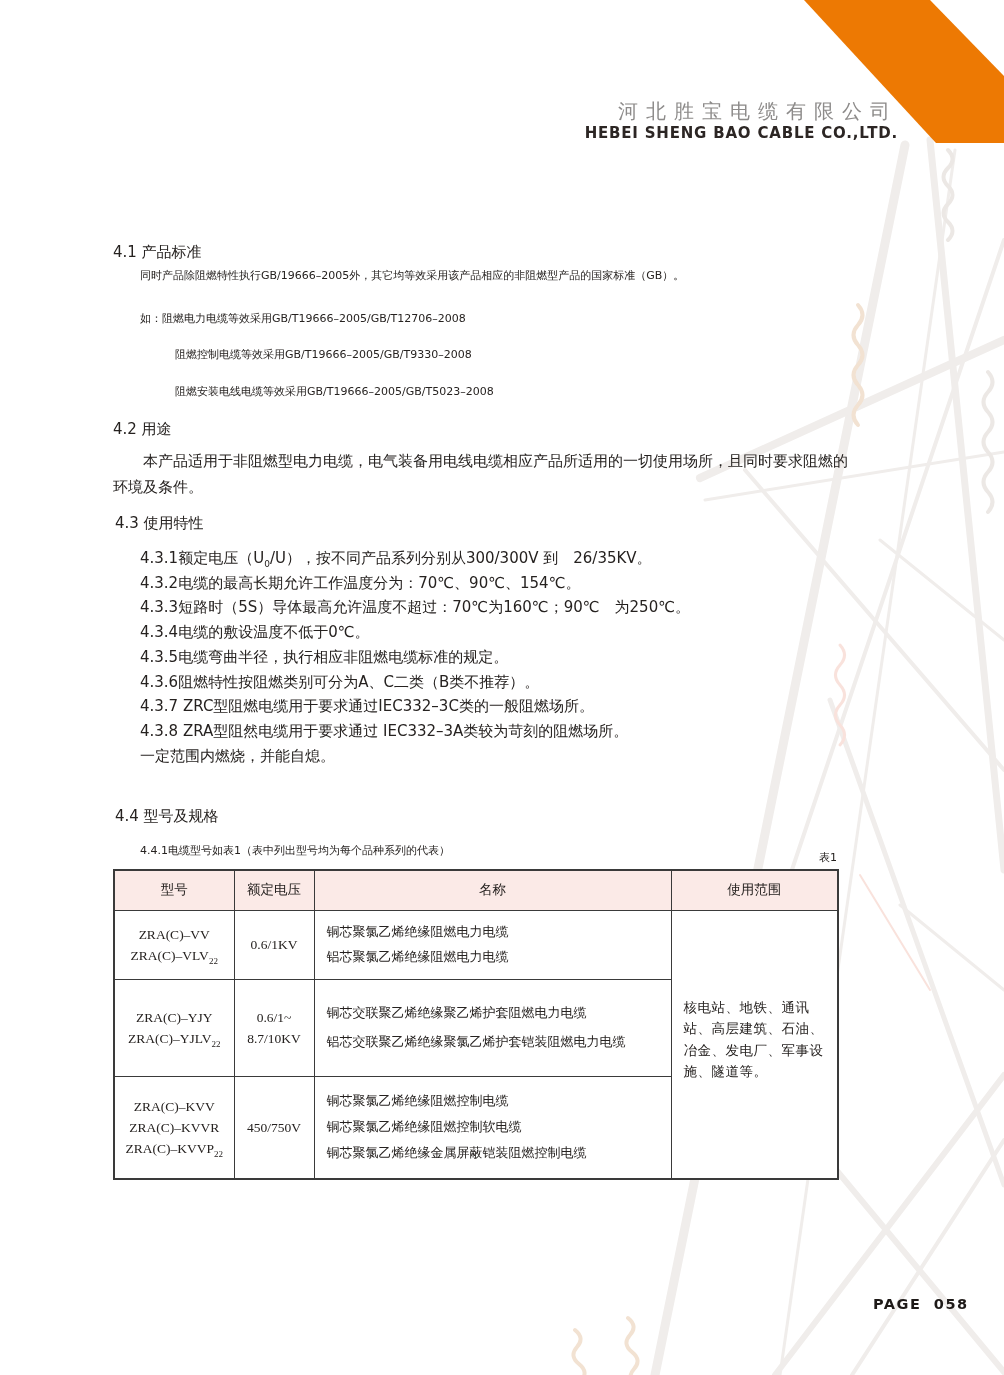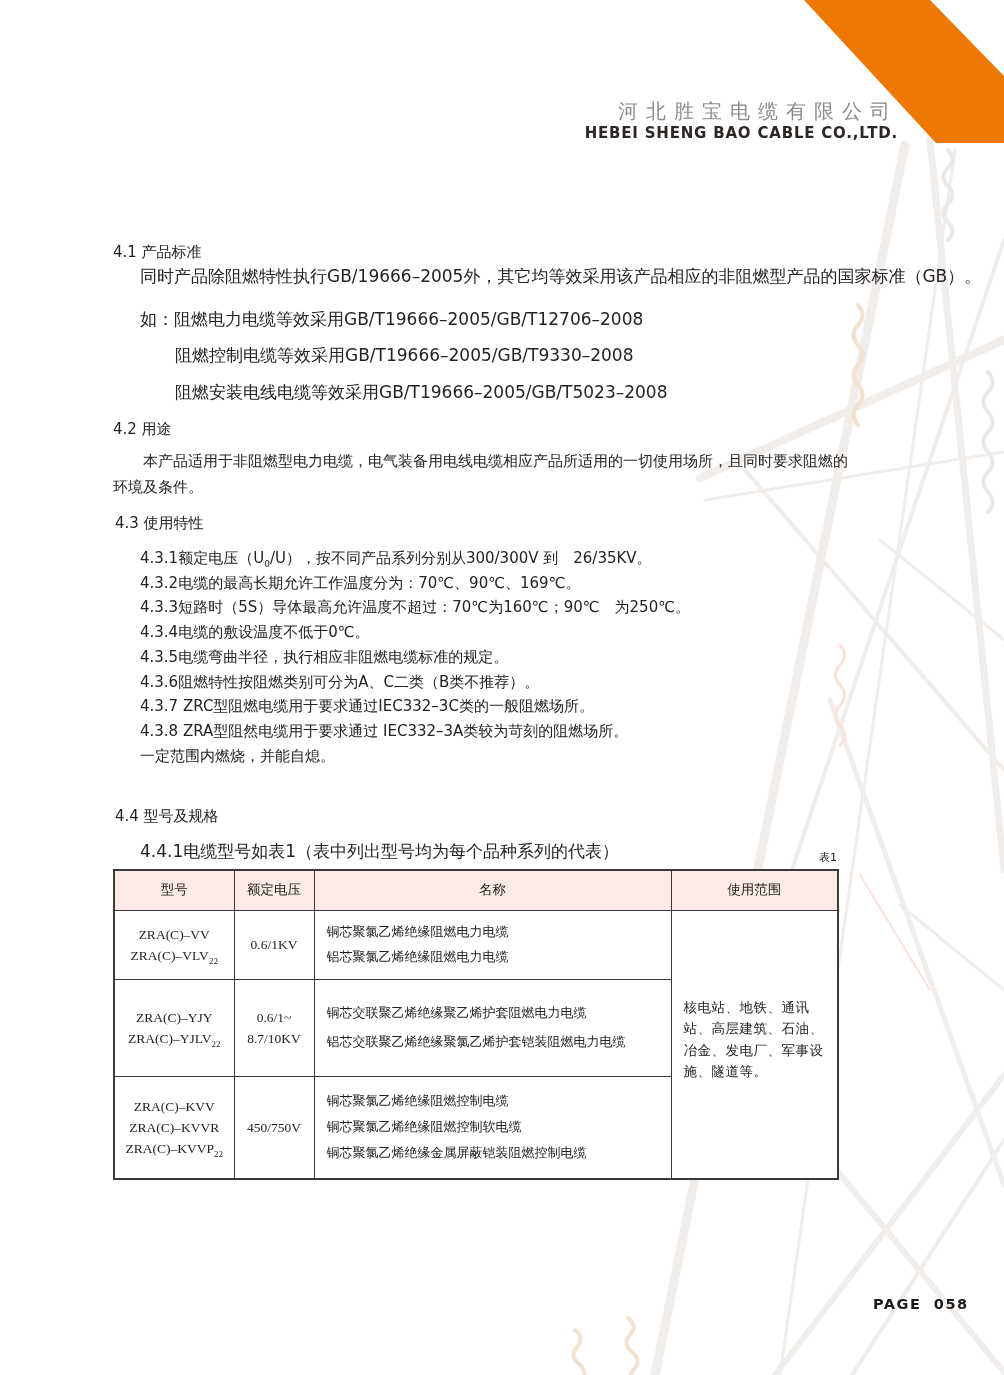--- a/index.html
+++ b/index.html
@@ -27,21 +27,21 @@
   .company-cn{
     top:98px;right:106px;z-index:3;
     font-size:20px;letter-spacing:8px;color:var(--company-gray);font-weight:400;
   }
   .company-en{
     top:124px;right:106px;z-index:3;text-align:right;
     font-size:15px;letter-spacing:0.8px;color:#2c2624;font-weight:bold;
   }
   
   .sec-title{font-size:15px;font-weight:400;z-index:3;}
-  .body-line{font-size:17px;line-height:22px;z-index:3;white-space:nowrap;}
+  .body-line{font-size:11px;line-height:22px;z-index:3;white-space:nowrap;}
   .para{font-size:15px;line-height:25.5px;z-index:3;text-indent:2em;}
   .list{z-index:3;font-size:15px;line-height:24.7px;}
   .list .li{white-space:nowrap;}
   sub{font-size:9px;line-height:0;}
   
   .tbl-label{font-size:11px;z-index:3;text-align:right;}
   table.spec{
     position:absolute;left:113px;top:869px;z-index:3;
     border-collapse:collapse;table-layout:fixed;background:#fff;
     font-family:"Liberation Serif","DejaVu Serif",serif;
@@ -111,21 +111,21 @@
   <div class="abs body-line" style="left:140px;top:308px;">如：阻燃电力电缆等效采用GB/T19666–2005/GB/T12706–2008</div>
   <div class="abs body-line" style="left:175px;top:344px;">阻燃控制电缆等效采用GB/T19666–2005/GB/T9330–2008</div>
   <div class="abs body-line" style="left:175px;top:381px;">阻燃安装电线电缆等效采用GB/T19666–2005/GB/T5023–2008</div>
 
   <div class="abs sec-title" style="left:113px;top:420px;">4.2 用途</div>
   <div class="abs para" style="left:113px;top:449px;width:745px;">本产品适用于非阻燃型电力电缆，电气装备用电线电缆相应产品所适用的一切使用场所，且同时要求阻燃的环境及条件。</div>
 
   <div class="abs sec-title" style="left:115px;top:514px;">4.3 使用特性</div>
   <div class="abs list" style="left:140px;top:546px;width:800px;">
     <div class="li"><span>4.3.1额定电压（U</span><sub>0</sub><span>/U），按不同产品系列分别从300/300V 到　26/35KV。</span></div>
-    <div class="li">4.3.2电缆的最高长期允许工作温度分为：70℃、90℃、169℃。</div>
+    <div class="li">4.3.2电缆的最高长期允许工作温度分为：70℃、90℃、154℃。</div>
     <div class="li">4.3.3短路时（5S）导体最高允许温度不超过：70℃为160℃；90℃　为250℃。</div>
     <div class="li">4.3.4电缆的敷设温度不低于0℃。</div>
     <div class="li">4.3.5电缆弯曲半径，执行相应非阻燃电缆标准的规定。</div>
     <div class="li">4.3.6阻燃特性按阻燃类别可分为A、C二类（B类不推荐）。</div>
     <div class="li">4.3.7 ZRC型阻燃电缆用于要求通过IEC332–3C类的一般阻燃场所。</div>
     <div class="li">4.3.8 ZRA型阻然电缆用于要求通过 IEC332–3A类较为苛刻的阻燃场所。</div>
     <div class="li">一定范围内燃烧，并能自熄。</div>
   </div>
 
   <div class="abs sec-title" style="left:115px;top:807px;">4.4 型号及规格</div>

